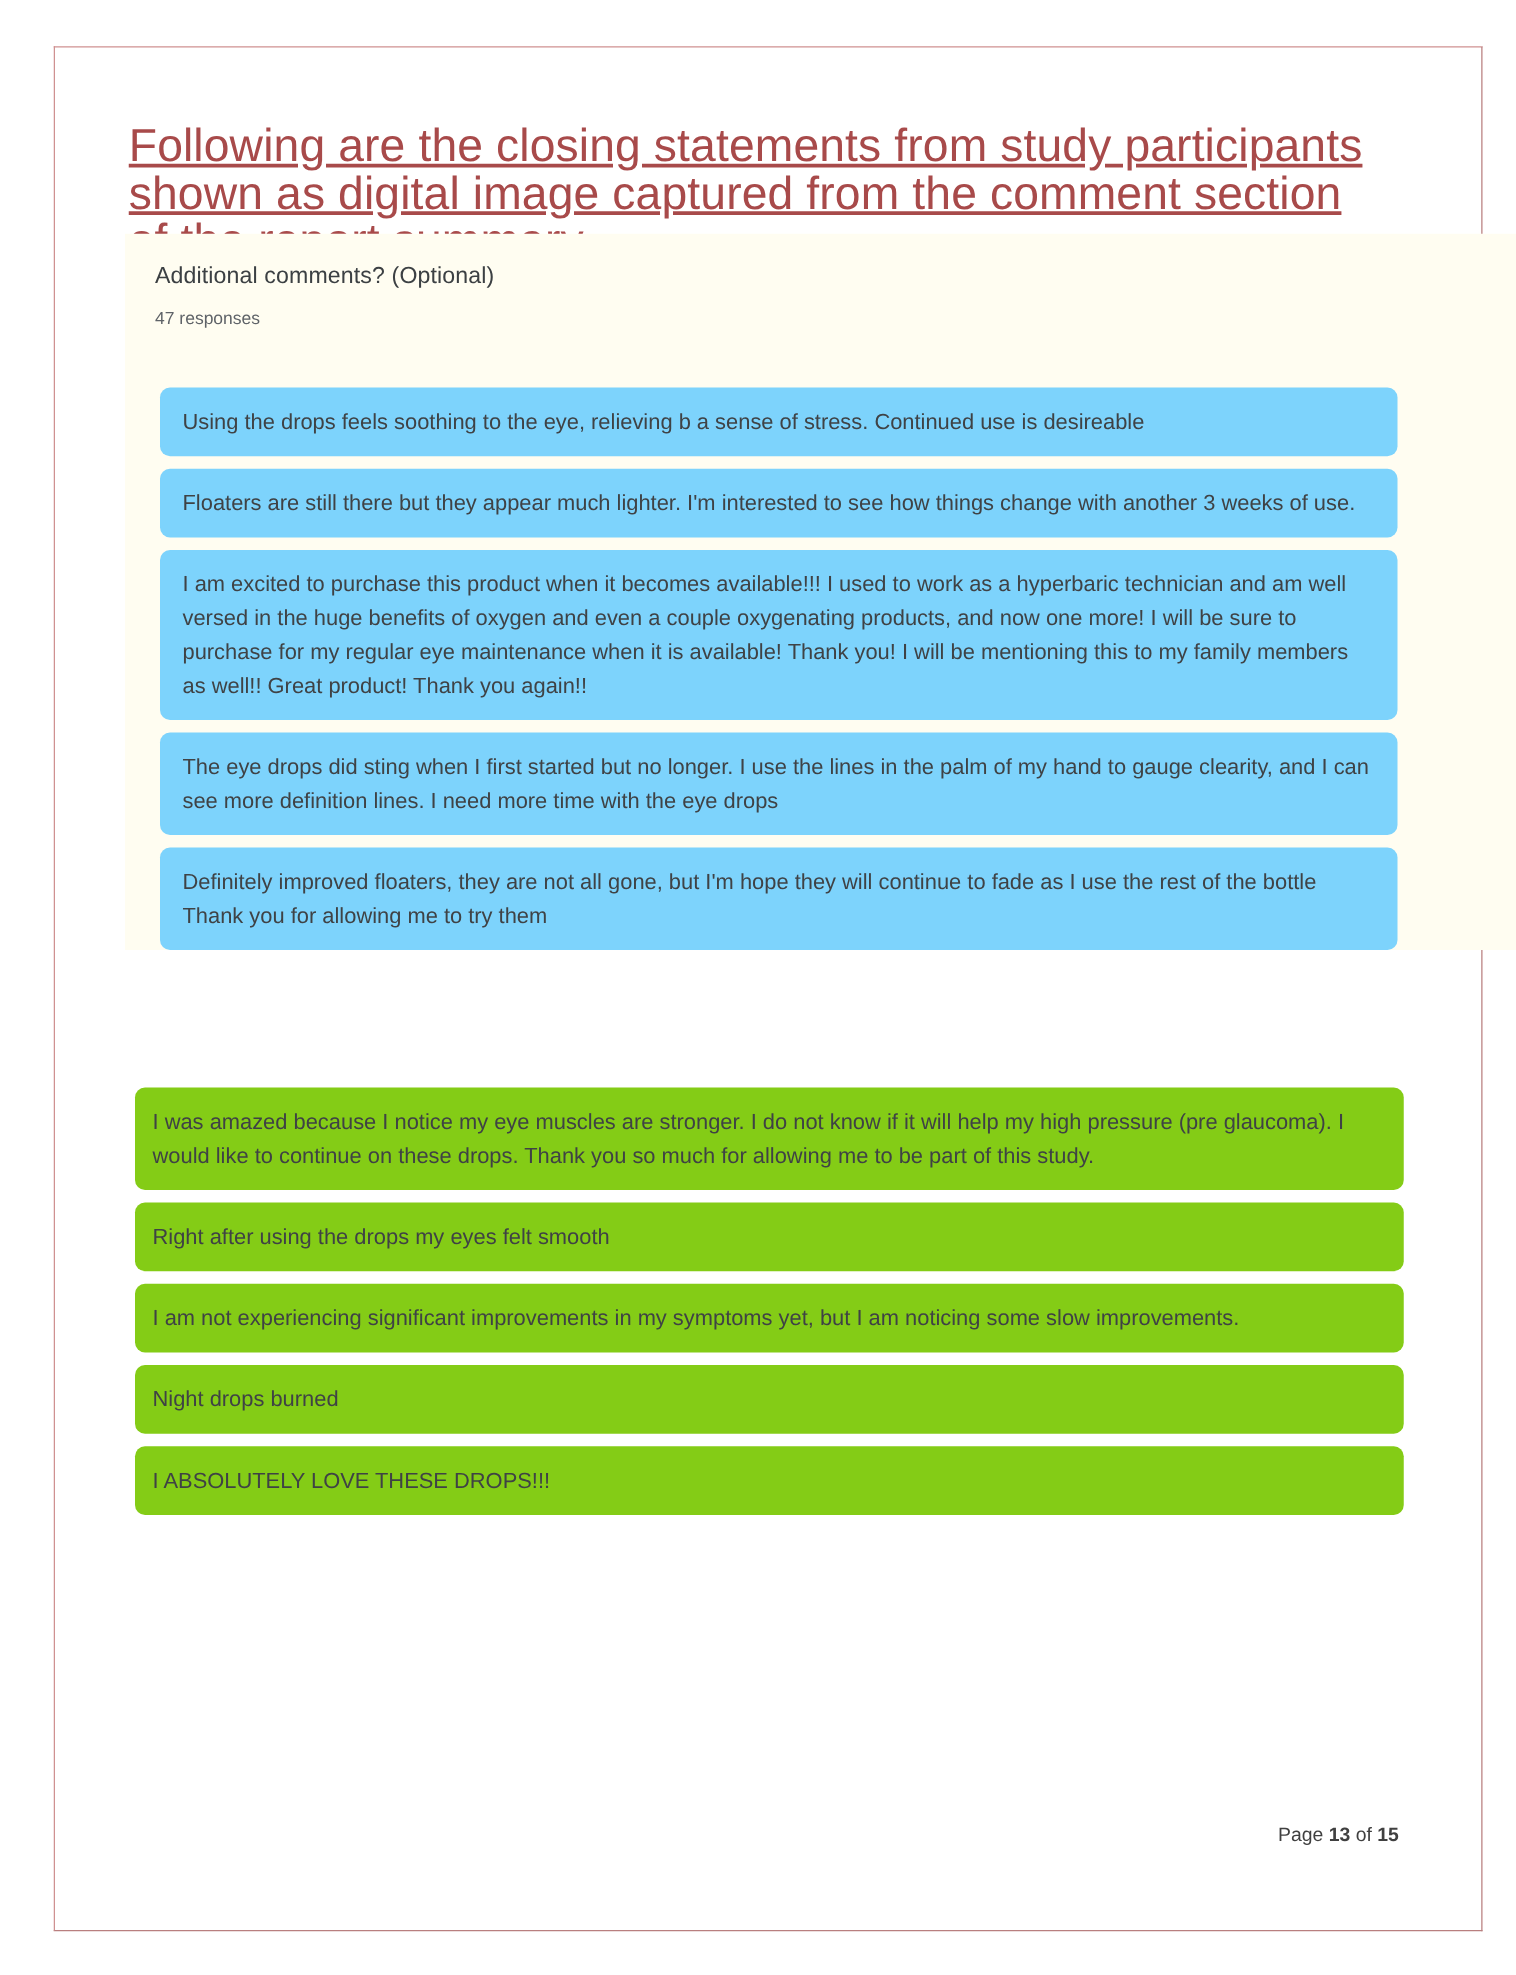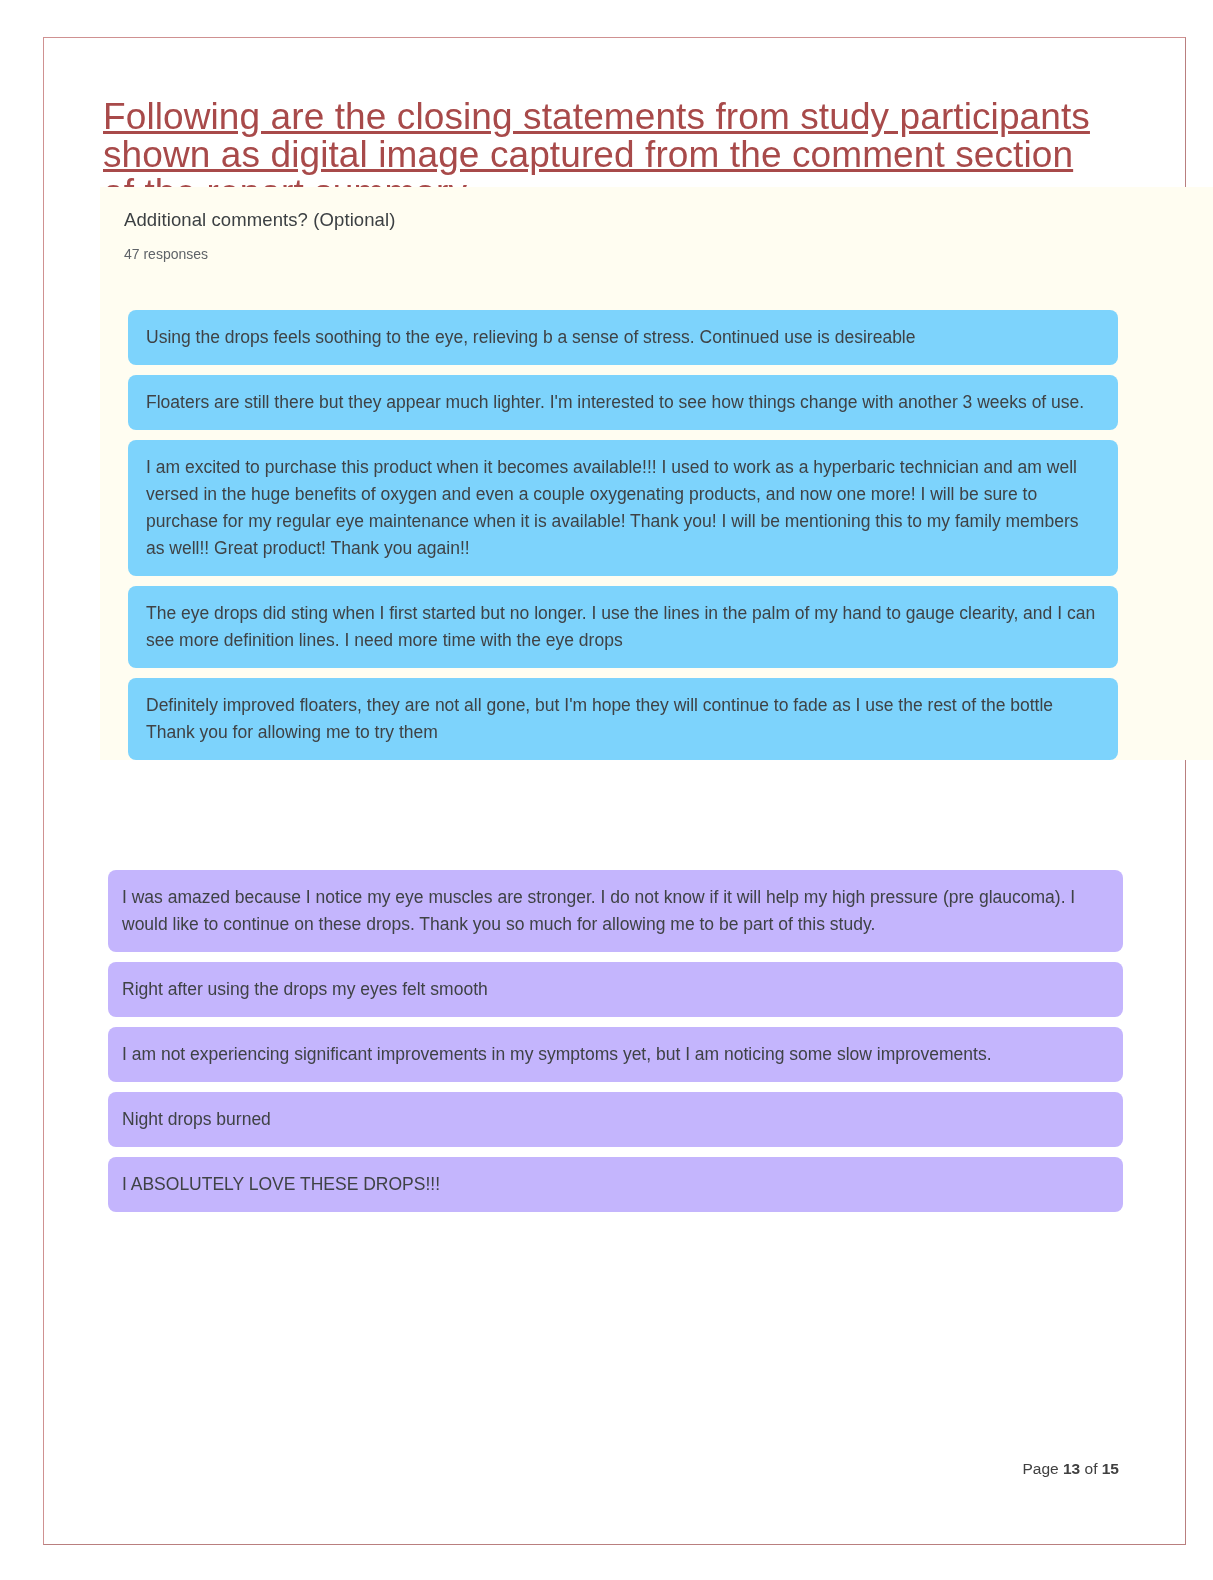--- a/index.html
+++ b/index.html
@@ -57,21 +57,21 @@
     margin-bottom: 10px;
   }
   .card.cream { background: #7dd3fc; }
   .cream-cards .card:last-child { margin-bottom: 0; }
   
   .blue-cards {
     position: absolute;
     left: 108px; top: 870px;
     width: 1015px;
   }
-  .card.blue { background: #c4b5fd; padding: 14px 2px 14px 14px; }
+  .card.blue { background: #84cc16; padding: 14px 2px 14px 14px; }
   
   .page-footer {
     position: absolute;
     top: 1460px; right: 94px;
     font-size: 15.5px;
     color: #404040;
   }
   .page-footer b { font-weight: bold; }
 </style>
 </head>

